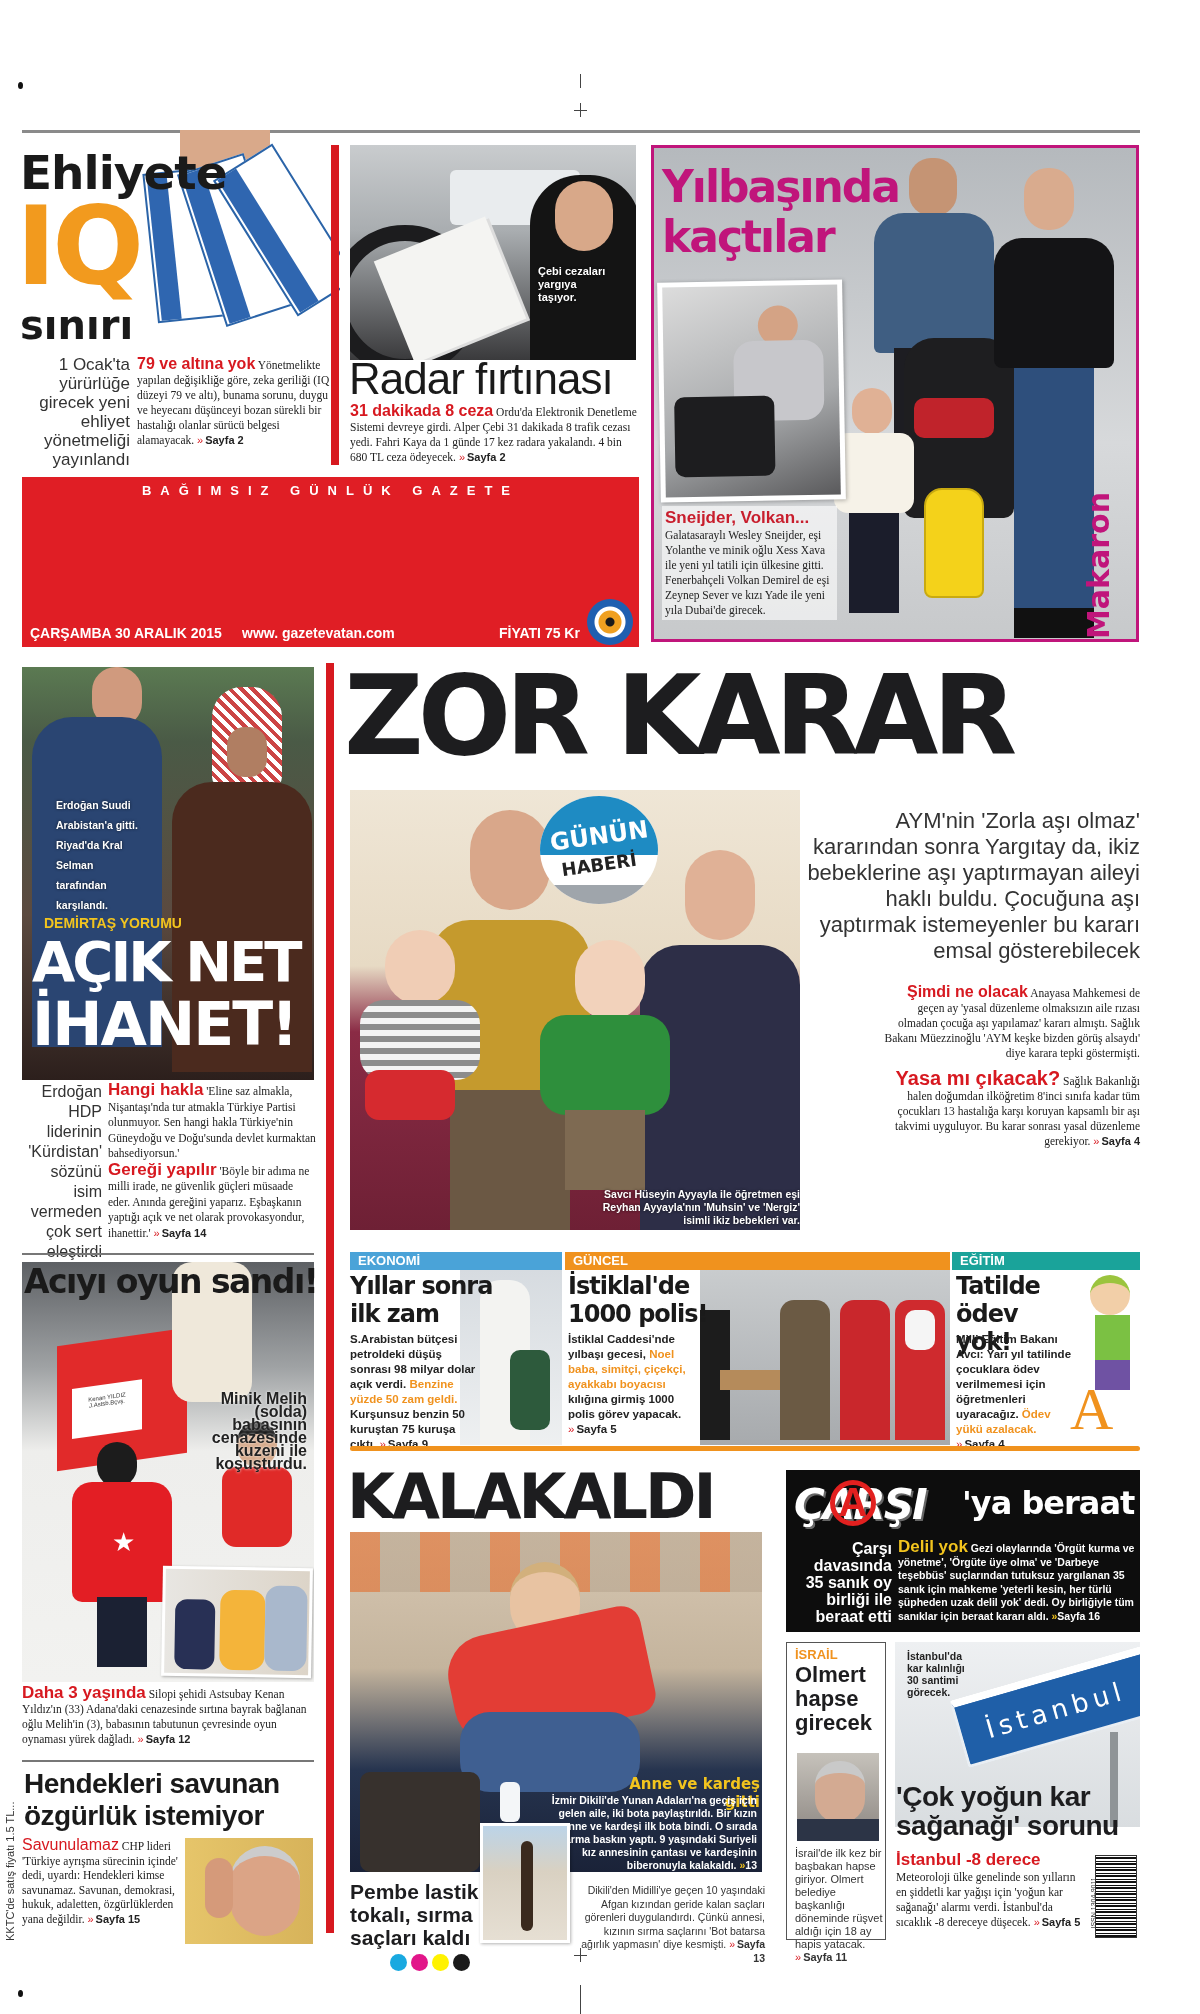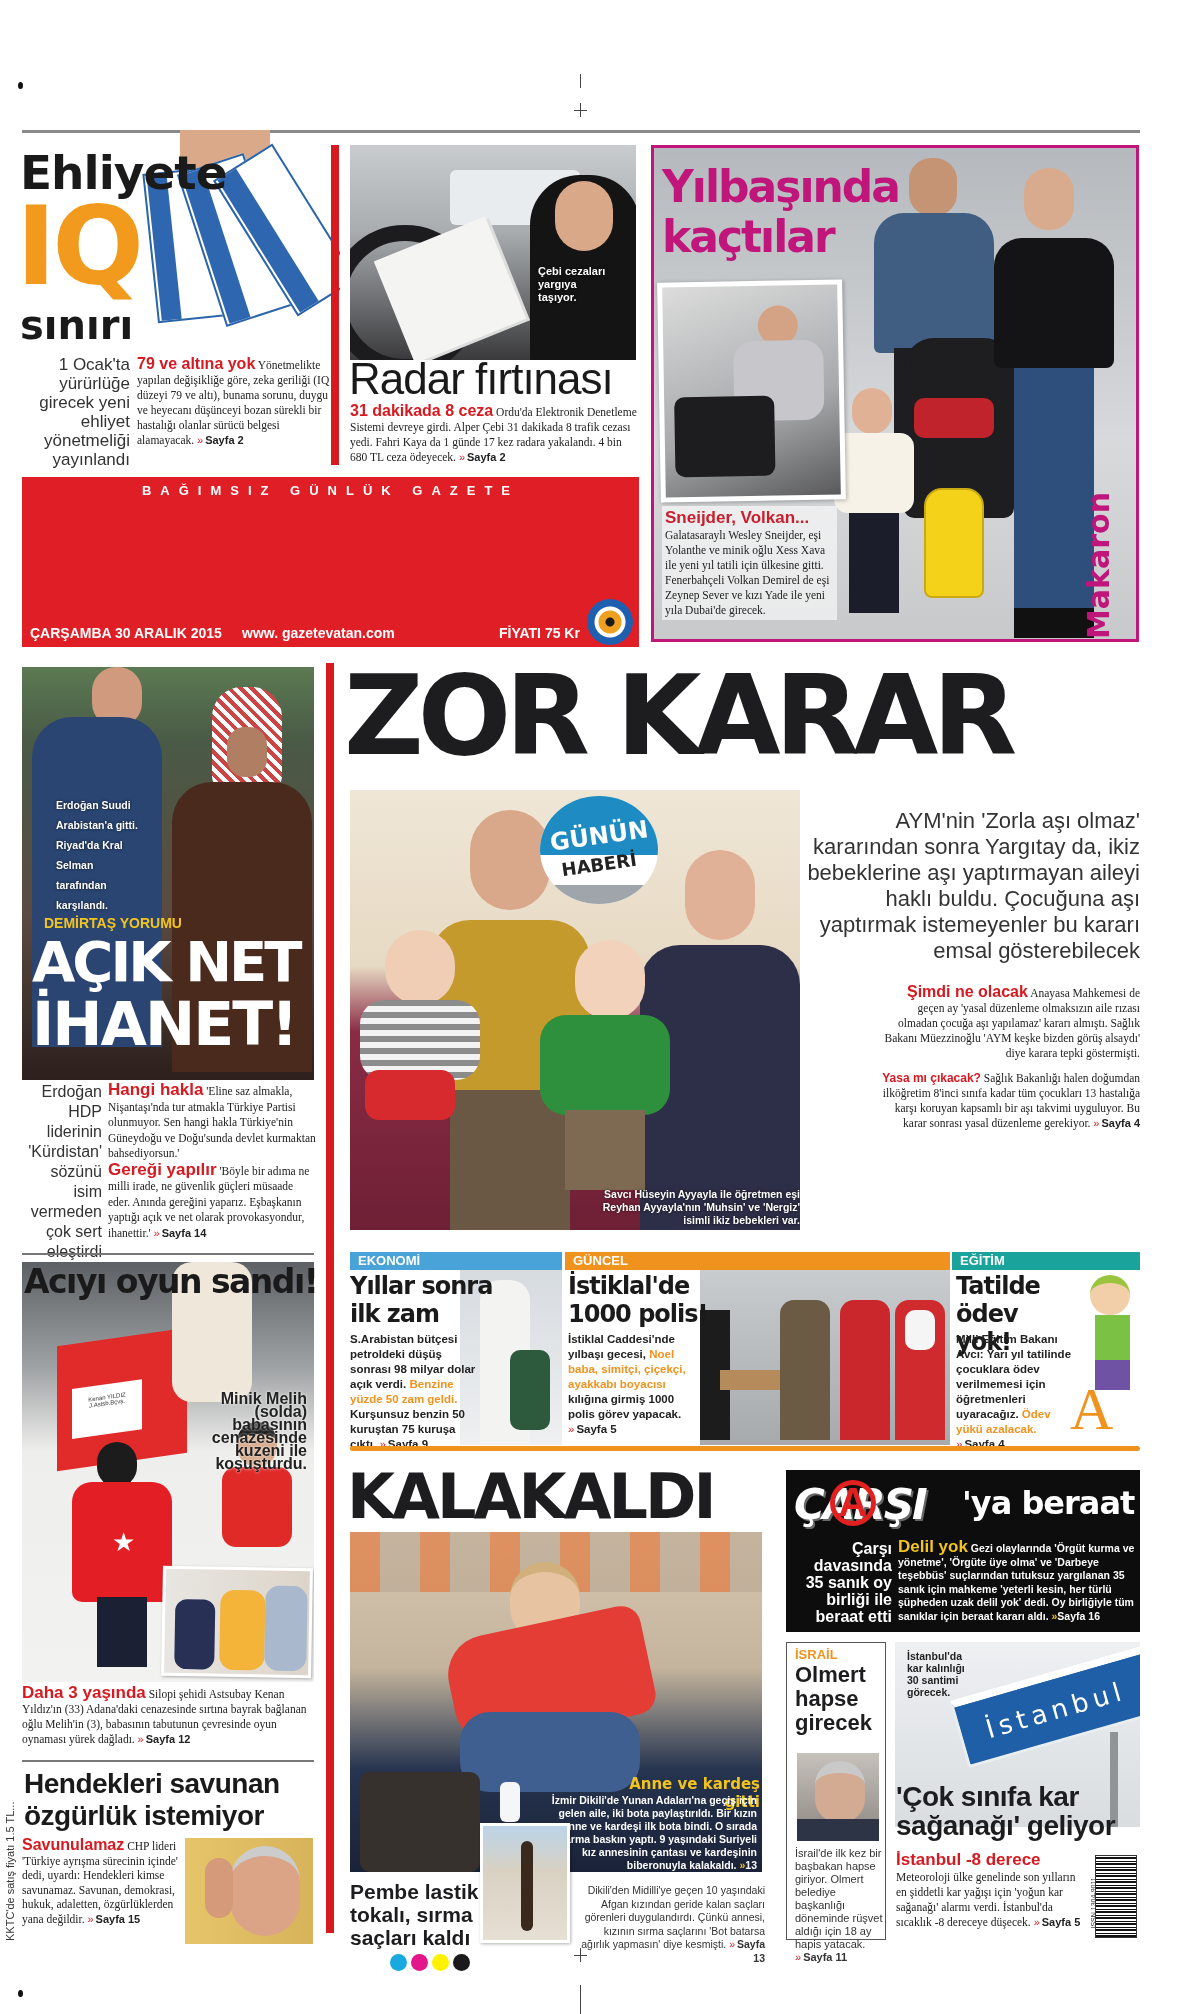--- a/index.html
+++ b/index.html
@@ -196,21 +196,21 @@
     </div>
     <div class="abs caption-white" style="left:240px;top:398px;width:210px;text-align:right;font-size:10.5px;line-height:13px;">Savcı Hüseyin Ayyayla ile öğretmen eşi Reyhan Ayyayla'nın 'Muhsin' ve 'Nergiz' isimli ikiz bebekleri var.</div>
   </div>
   <div class="abs" style="left:795px;top:808px;width:345px;text-align:right;font-size:22px;line-height:26px;color:#333;">AYM'nin 'Zorla aşı olmaz' kararından sonra Yargıtay da, ikiz bebeklerine aşı yaptırmayan aileyi haklı buldu. Çocuğuna aşı yaptırmak istemeyenler bu kararı emsal gösterebilecek</div>
   <div class="abs serif" style="left:880px;top:984px;width:260px;text-align:right;font-size:11.5px;line-height:15px;color:#222;">
     <p style="margin-bottom:10px;">
       <span class="cond red" style="font-weight:bold;font-size:16px;">Şimdi ne olacak</span>
       <span>Anayasa Mahkemesi de geçen ay 'yasal düzenleme olmaksızın aile rızası olmadan çocuğa aşı yapılamaz' kararı almıştı. Sağlık Bakanı Müezzinoğlu 'AYM keşke bizden görüş alsaydı' diye karara tepki göstermişti.</span>
     </p>
     <p>
-      <span class="cond red" style="font-weight:bold;font-size:12px;text-align:center;">Yasa mı çıkacak?</span>
+      <span class="cond red" style="font-weight:bold;font-size:20px;text-align:center;">Yasa mı çıkacak?</span>
       <span>Sağlık Bakanlığı halen doğumdan ilköğretim 8'inci sınıfa kadar tüm çocukları 13 hastalığa karşı koruyan kapsamlı bir aşı takvimi uyguluyor. Bu karar sonrası yasal düzenleme gerekiyor.</span>
       <span class="sayfa" style="font-size:11px;">Sayfa 4</span>
     </p>
   </div>
 </section>
 
 <section>
 
   <div class="label-bar" style="left:350px;top:1252px;width:212px;background:#4aa3d8;">EKONOMİ</div>
   <div class="photo" style="left:460px;top:1270px;width:102px;height:175px;background:linear-gradient(180deg,#d6dbe0 0%,#eef0f1 100%);">
@@ -297,21 +297,21 @@
 </section>
 
 <section>
   <div class="abs cond" style="left:24px;top:1768px;font-size:28px;font-weight:bold;letter-spacing:-0.5px;white-space:nowrap;">Hendekleri savunan</div>
   <div class="abs cond" style="left:24px;top:1800px;font-size:28px;font-weight:bold;letter-spacing:-0.5px;white-space:nowrap;">özgürlük istemiyor</div>
   <div class="photo" style="left:185px;top:1838px;width:128px;height:106px;background:linear-gradient(90deg,#e6c56a 0%,#d7b35a 100%);">
     <div style="position:absolute;left:45px;top:8px;width:70px;height:90px;background:#dba486;border-radius:35px;border-top:10px solid #ccc;"></div>
     <div style="position:absolute;left:20px;top:20px;width:28px;height:60px;background:#d59a7a;border-radius:14px;"></div>
   </div>
   <div class="abs serif" style="left:22px;top:1838px;width:160px;font-size:11.5px;line-height:14.5px;color:#222;">
-    <span class="cond red" style="font-weight:bold;font-size:16px;">Savunulamaz</span>
+    <span class="cond red" style="font-weight:normal;font-size:16px;">Savunulamaz</span>
     <span>CHP lideri 'Türkiye ayrışma sürecinin içinde' dedi, uyardı: Hendekleri kimse savunamaz. Savunan, demokrasi, hukuk, adaletten, özgürlüklerden yana değildir.</span>
     <span class="sayfa" style="font-size:11px;">Sayfa 15</span>
   </div>
   <div class="abs" style="left:-55px;top:1870px;width:130px;font-size:11px;color:#333;transform:rotate(-90deg);white-space:nowrap;">KKTC'de satış fiyatı 1.5 TL...</div>
 </section>
 
 <section>
   <div class="abs heavy" style="left:347px;top:1462px;font-size:62px;line-height:70px;letter-spacing:-3px;color:#1d1d1f;white-space:nowrap;">KALAKALDI</div>
   <div class="photo" style="left:350px;top:1532px;width:412px;height:340px;background:linear-gradient(180deg,#d7c7b2 0%,#c4b49d 40%,#26344f 70%,#1a2238 100%);">
     <div class="abs" style="left:0;top:0;width:100%;height:60px;background:repeating-linear-gradient(90deg,#e36d2c 0 30px,#b8a690 30px 70px);opacity:.6;"></div>
@@ -374,21 +374,21 @@
 </section>
 
 <section>
   <div class="photo" style="left:895px;top:1642px;width:245px;height:185px;background:linear-gradient(180deg,#eef0f2 0%,#d9dde0 100%);">
     <div class="abs" style="left:60px;top:30px;width:200px;height:70px;background:#1f5fa8;border:3px solid #e9eef3;border-top:8px solid #ffffff;transform:rotate(-16deg);border-radius:4px;">
       <div class="heavy" style="color:#fff;font-size:26px;text-align:center;line-height:60px;letter-spacing:5px;font-weight:normal;">İstanbul</div>
     </div>
     <div class="abs" style="left:215px;top:90px;width:8px;height:95px;background:#8f9497;"></div>
     <div class="abs" style="left:12px;top:8px;width:70px;font-size:10.5px;line-height:12px;font-weight:bold;color:#222;">İstanbul'da kar kalınlığı 30 santimi görecek.</div>
   </div>
-  <div class="abs" style="left:896px;top:1782px;width:248px;font-size:28px;line-height:29px;font-weight:bold;color:#1d1d1f;letter-spacing:-0.5px;">'Çok sınıfa kar sağanağı' geliyor</div>
+  <div class="abs" style="left:896px;top:1782px;width:248px;font-size:28px;line-height:29px;font-weight:bold;color:#1d1d1f;letter-spacing:-0.5px;">'Çok yoğun kar sağanağı' sorunu</div>
   <div class="abs red" style="left:896px;top:1850px;font-size:17px;font-weight:bold;">İstanbul -8 derece</div>
   <div class="abs serif" style="left:896px;top:1870px;width:185px;font-size:11.5px;line-height:15px;color:#222;">
     <span>Meteoroloji ülke genelinde son yılların en şiddetli kar yağışı için 'yoğun kar sağanağı' alarmı verdi. İstanbul'da sıcaklık -8 dereceye düşecek.</span>
     <span class="sayfa" style="font-size:11px;">Sayfa 5</span>
   </div>
   <div class="abs" style="left:1095px;top:1855px;width:42px;height:83px;border:1px solid #333;background:repeating-linear-gradient(0deg,#111 0 2px,#fff 2px 3px,#111 3px 4px,#fff 4px 6px);">
   </div>
   <div class="abs" style="left:1058px;top:1890px;width:70px;font-size:7px;transform:rotate(-90deg);white-space:nowrap;color:#333;">ISSN 1304-9011</div>
 </section>
 

